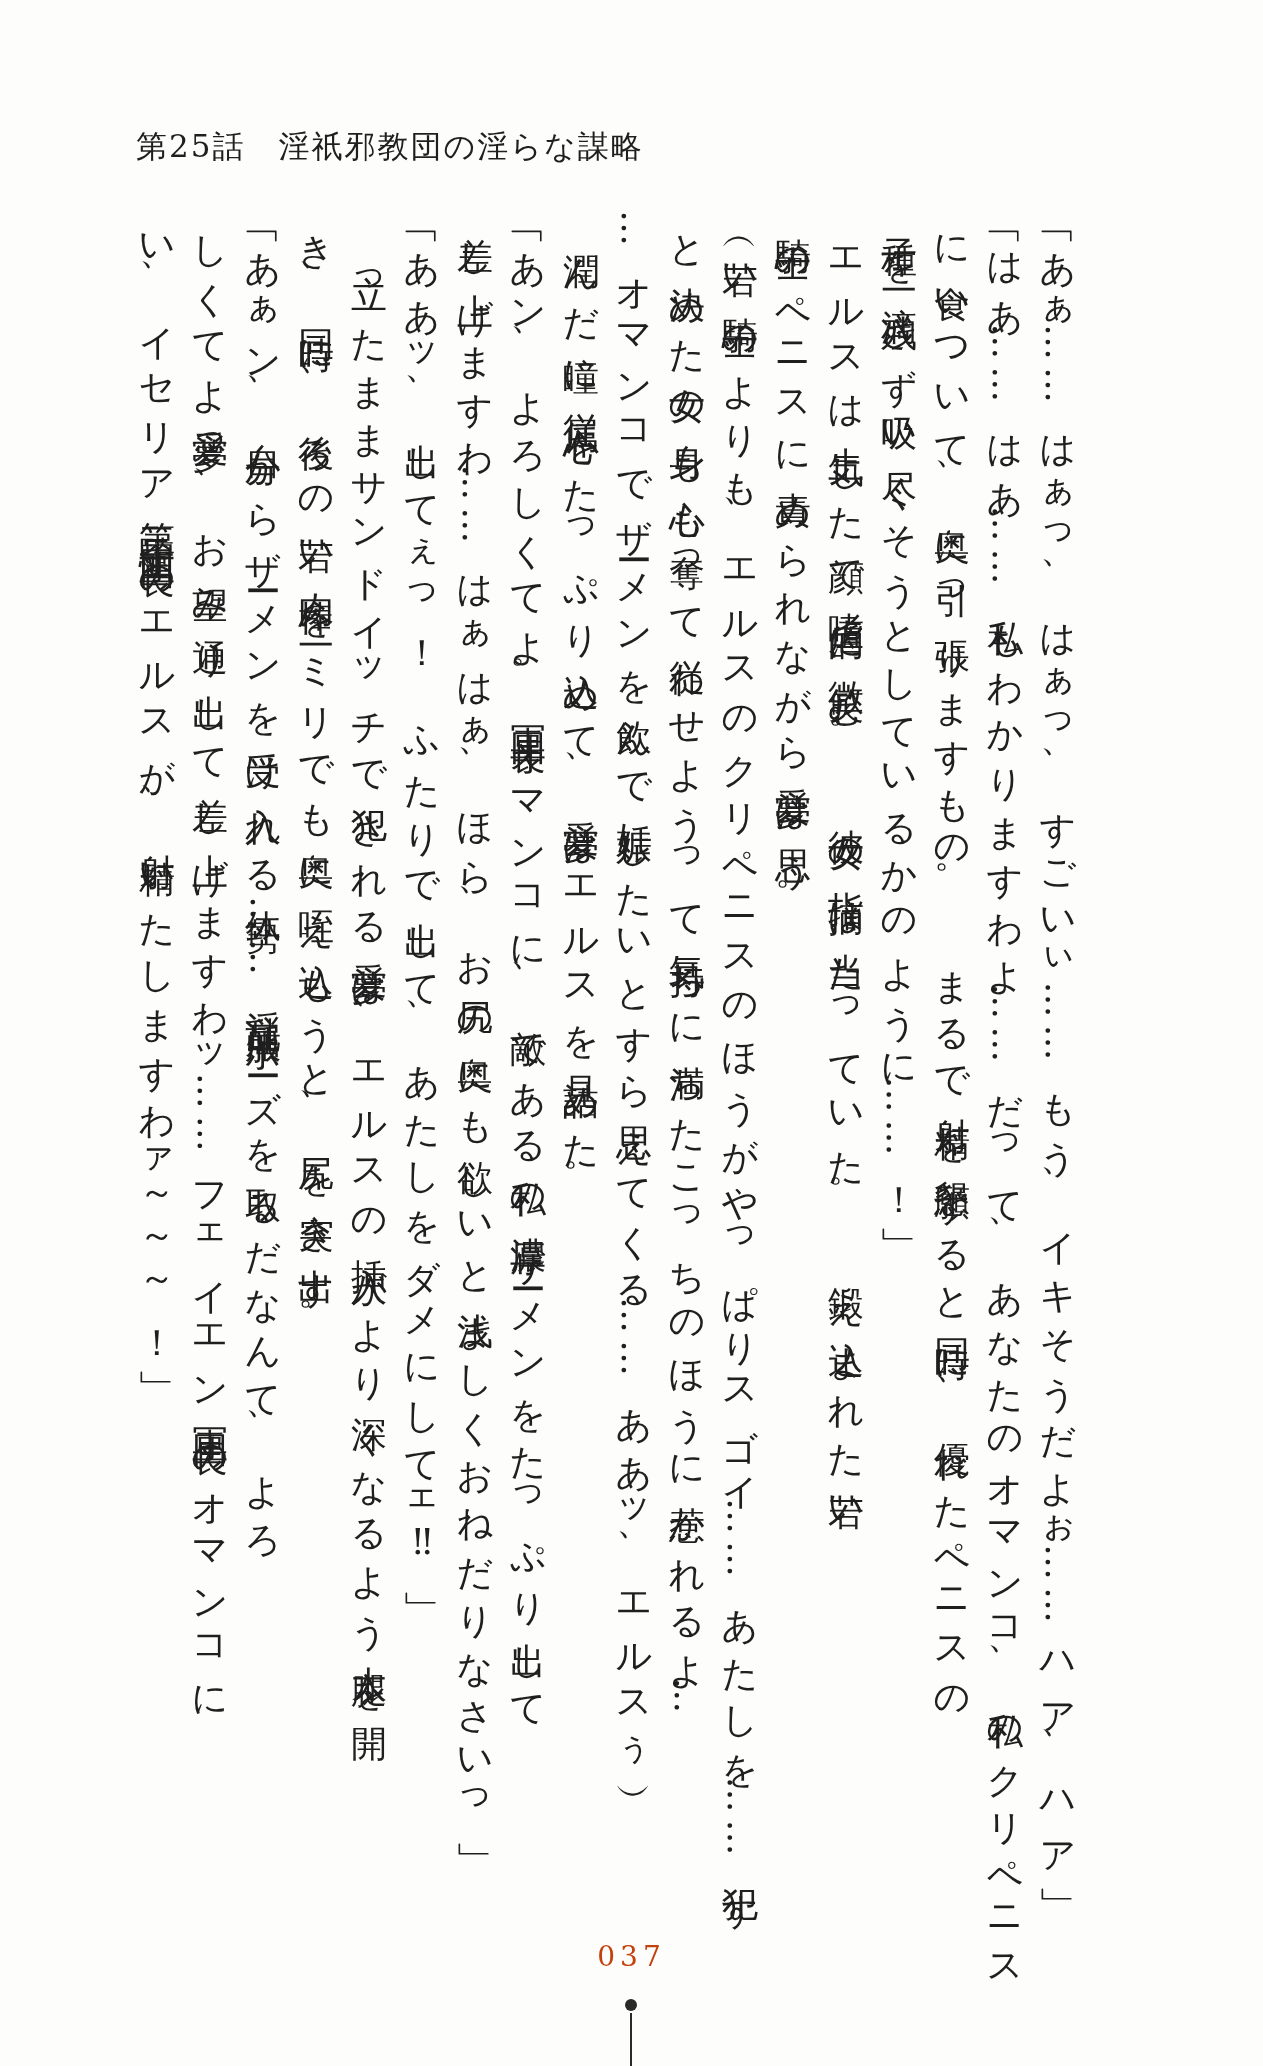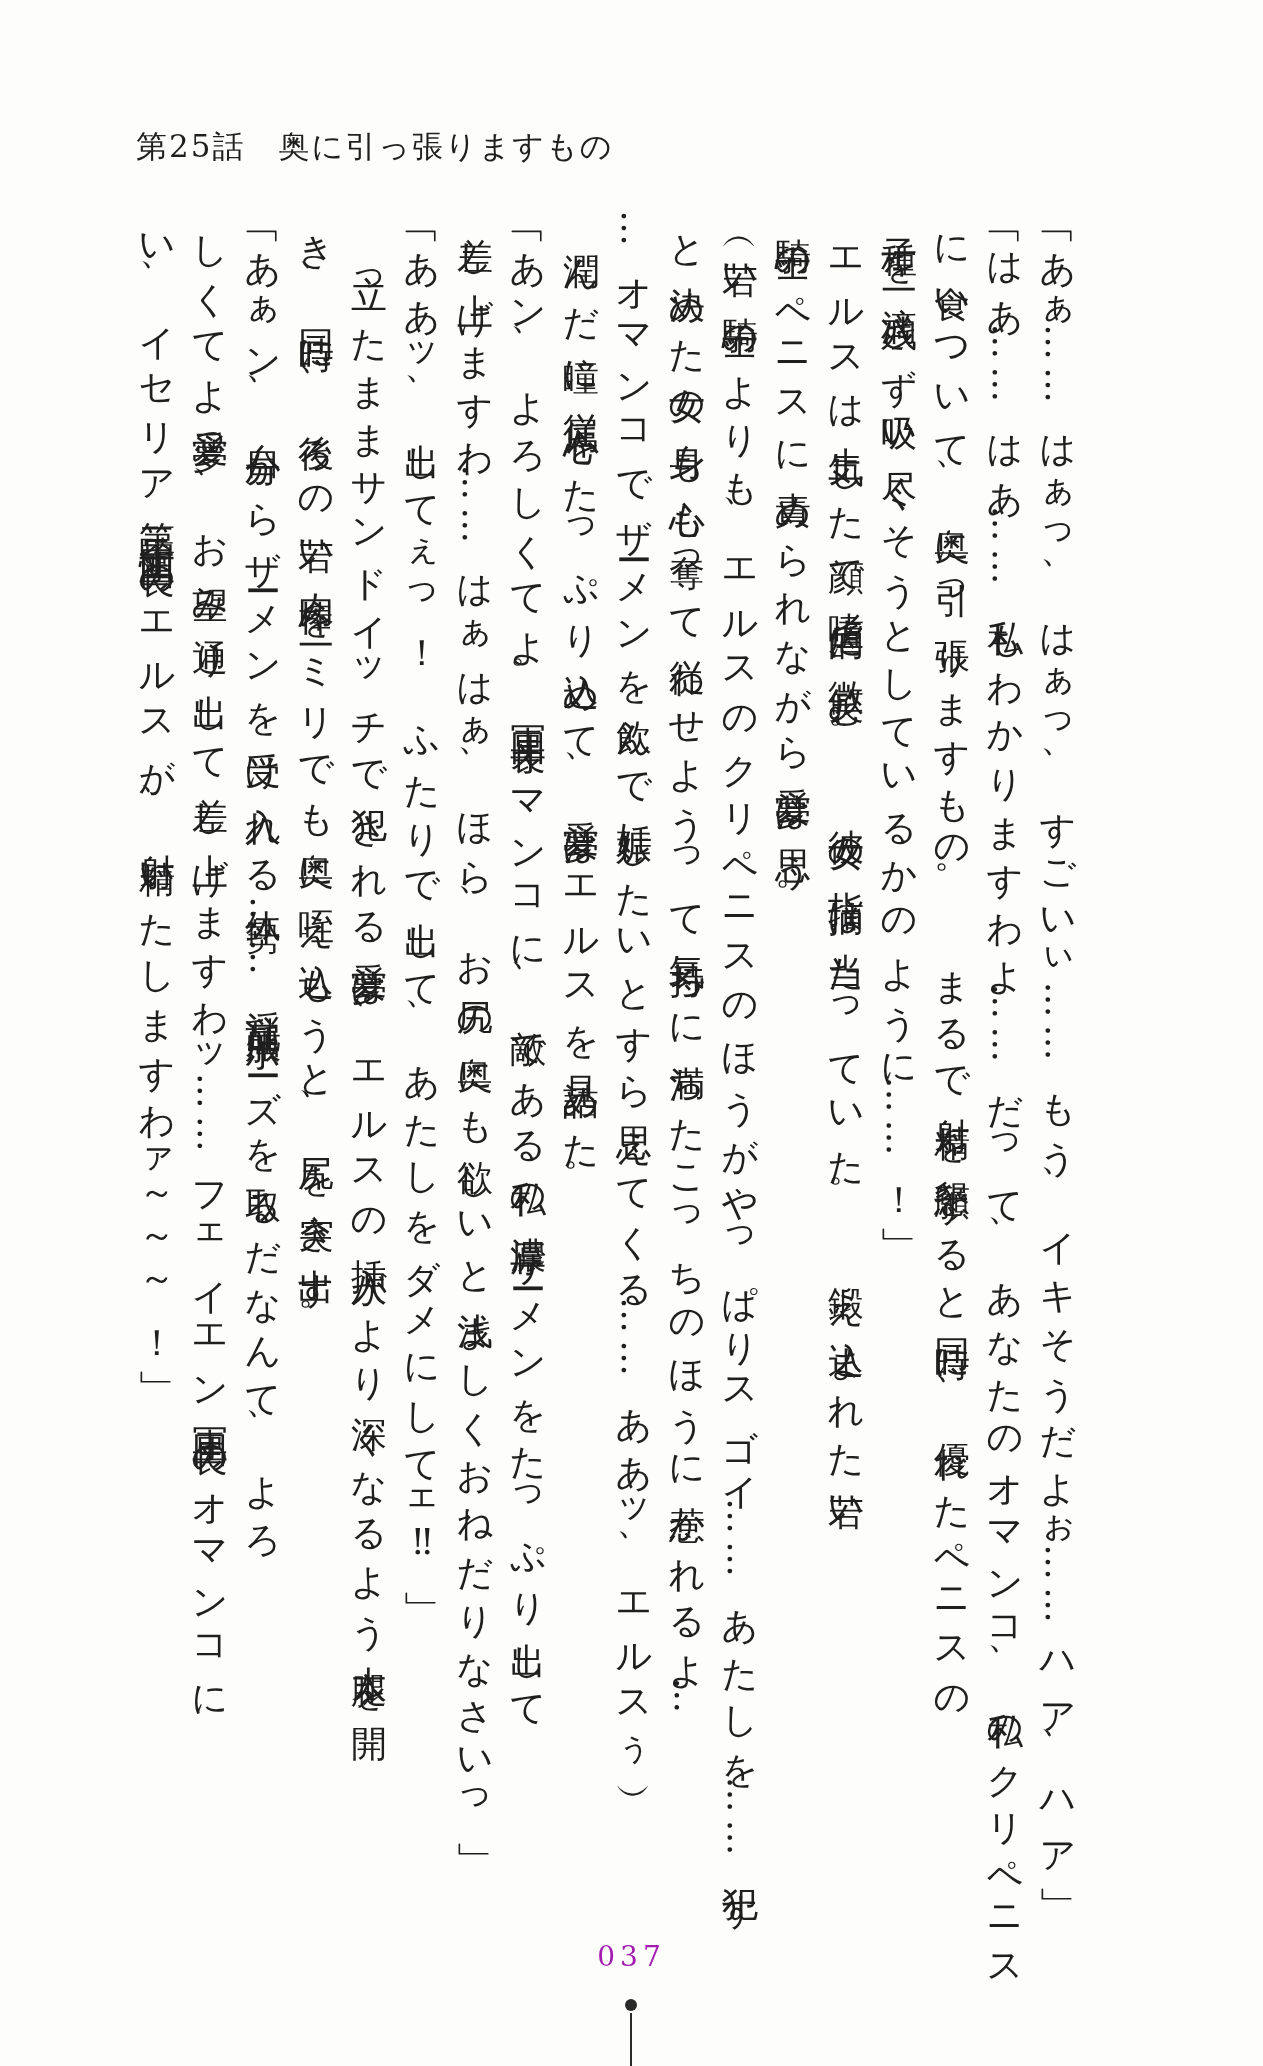--- a/index.html
+++ b/index.html
@@ -46,21 +46,21 @@
   .ind-b { text-indent: 16px; }
   .ind-c { text-indent: 36px; }
   .page-number {
     position: absolute;
     top: 1940px;
     left: 0;
     width: 100%;
     text-align: center;
     font-size: 28px;
     letter-spacing: 5px;
-    color: #a21caf;
+    color: #c2410c;
     font-family: "DejaVu Serif", "Liberation Serif", serif;
   }
   .orn-dot {
     position: absolute;
     top: 1999px;
     left: 625px;
     width: 12px;
     height: 12px;
     border-radius: 50%;
     background: #2a2a2a;
@@ -72,21 +72,21 @@
     width: 2px;
     height: 53px;
     background: #2a2a2a;
   }
 </style>
 </head>
 <body>
 
 <div class="page">
 
-  <div class="chapter-header">第25話　奥に引っ張りますもの</div>
+  <div class="chapter-header">第25話　淫祇邪教団の淫らな謀略</div>
 
   <div class="text-block">
     <p class="line ind-a">「あぁ……はぁっ、はぁっ、すごいぃ……もう、イキそうだよぉ……ハア、ハア」</p>
     <p class="line ind-a">「はあ……はあ……私もわかりますわよ……だって、あなたのオマンコ、私のクリペニス</p>
     <p class="line">に食いついて、奥に引っ張りますもの。　まるで射精を懇願すると同時に、優れたペニスの</p>
     <p class="line">子種を一滴残さず吸い尽くそうとしているかのように……！」</p>
     <p class="line ind-b">エルスは上気した顔で嗜虐的に微笑む。　彼女の指摘は当たっていた。　鍛え込まれた若い</p>
     <p class="line">騎士のペニスに責められながら愛夢は思う。</p>
     <p class="line ind-b">（若い騎士のよりも、エルスのクリペニスのほうがやっぱりスゴイ……あたしを……犯す</p>
     <p class="line">と決めた女の身も心も奪って従わせようって気持ちに満ちたこっちのほうに惹かれるよ…</p>

